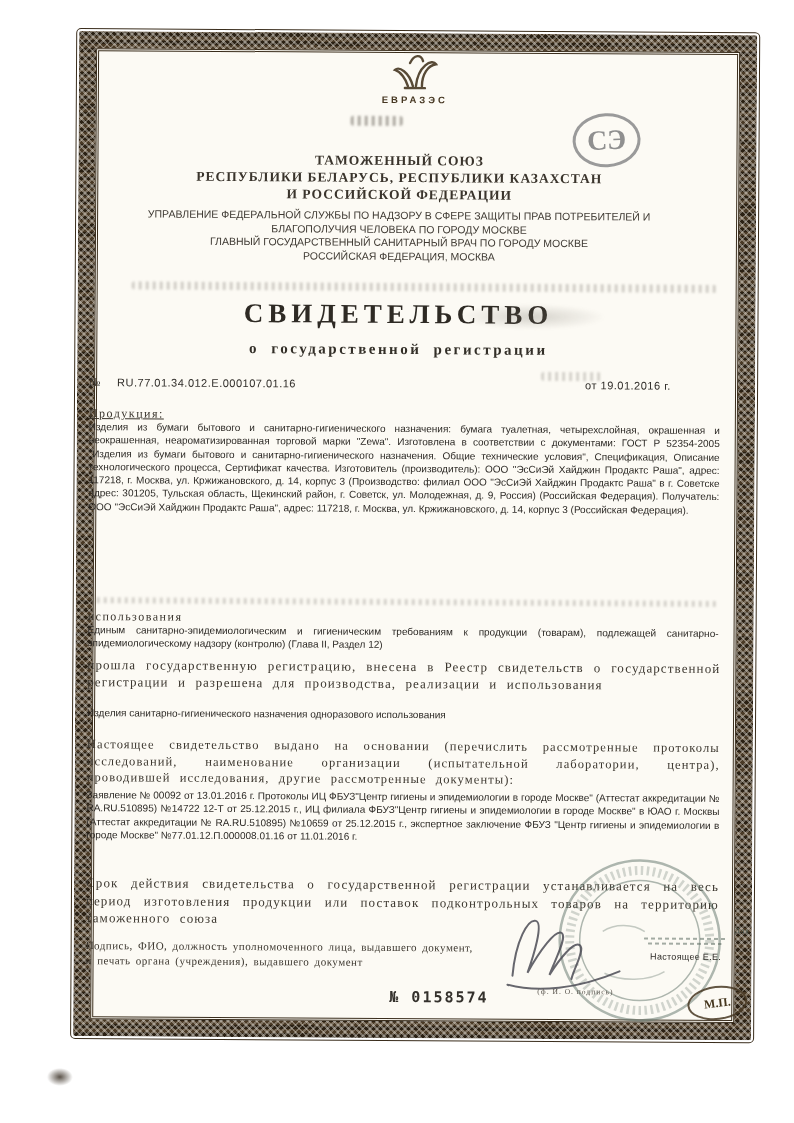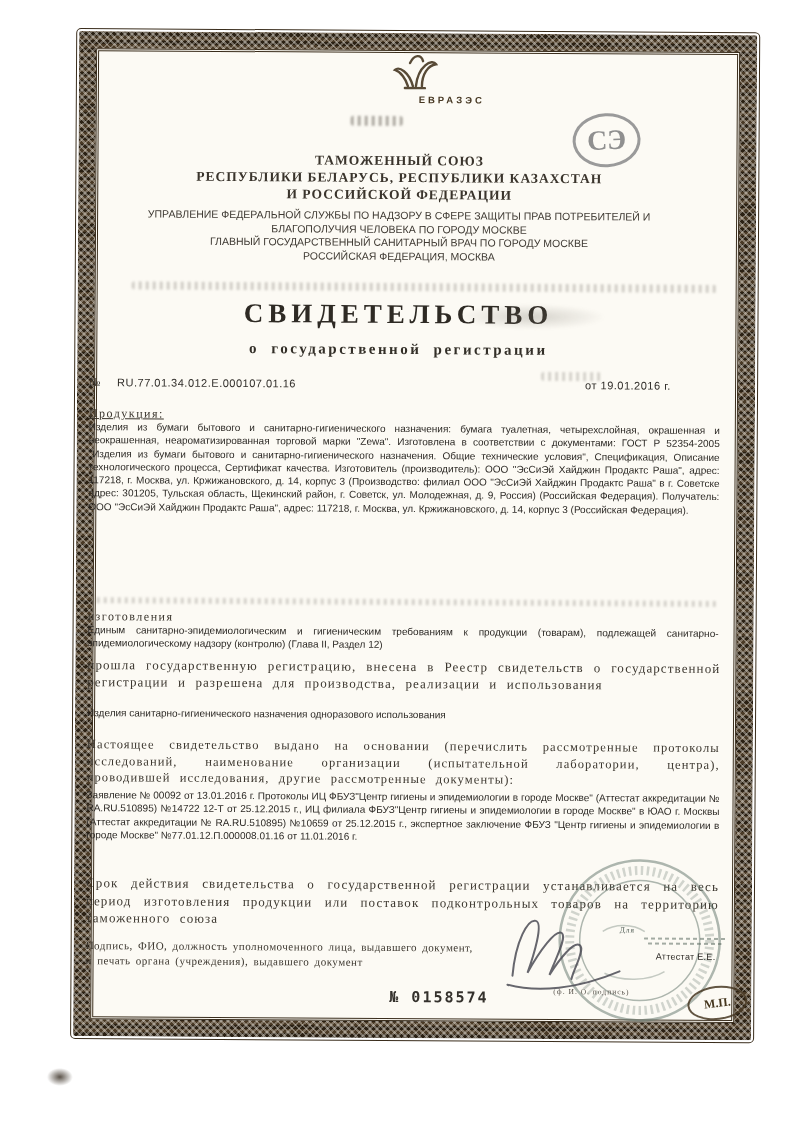--- a/index.html
+++ b/index.html
@@ -21,21 +21,21 @@
       repeating-linear-gradient(0deg, #2b2114 0 4px, #4a3a26 4px 8px);
     outline:1px solid #3a2d1c;outline-offset:2px;
     border-radius:2px;
   }
   .frame-inner{
     position:absolute;inset:17px;background:#fcfaf4;
     border:3px double #3a2d1c;box-sizing:border-box;
   }
 
   
-  .logo-text{left:342px;top:94px;width:140px;text-align:right;
+  .logo-text{left:342px;top:94px;width:140px;text-align:center;
     font-family:"Liberation Sans",sans-serif;font-size:9.5px;font-weight:bold;
     letter-spacing:3px;color:#463722;}
   .se-oval{left:570px;top:112px;width:62px;height:48px;border:3px solid #9a9a9a;
     border-radius:50%;display:flex;align-items:center;justify-content:center;
     color:#8f8f8f;font-weight:bold;font-size:28px;font-family:"Liberation Serif",serif;
     transform:rotate(-3deg);}
 
   
   .hdr{top:152px;left:67px;width:660px;text-align:center;}
   .hdr .serifline{font-size:13.5px;font-weight:bold;letter-spacing:1px;line-height:17px;color:#3a342c;}
@@ -63,27 +63,27 @@
   .conforms-text{top:625px;left:88px;width:631px;}
   .registration-text{top:658px;left:88px;width:633px;}
   .usage-text{top:708px;left:88px;width:631px;text-align:left;}
   .basis-intro{top:738px;left:88px;width:633px;font-size:12.5px;line-height:16.5px;}
   .basis-text{top:790px;left:88px;width:633px;color:#2c2925;}
   .validity-text{top:876px;left:88px;width:633px;line-height:17.5px;}
   .sign-label{top:940px;left:88px;width:390px;font-size:11px;line-height:14.5px;letter-spacing:.5px;color:#3b362e;text-align:left;word-spacing:2px;}
 
   .signature-svg{left:500px;top:900px;}
   .stamp-svg{left:555px;top:852px;pointer-events:none;}
-  .stamp-note{left:622px;top:924px;width:130px;text-align:left;color:#4d5a52;}
+  .stamp-note{left:622px;top:924px;width:130px;text-align:right;color:#4d5a52;}
   .stamp-note .dlya{font-size:7.5px;letter-spacing:1px;}
   .scribble{height:2px;margin:3px auto;opacity:.55;border-radius:1px;
     background:repeating-linear-gradient(90deg,#5a6a60 0 4px,transparent 4px 7px);}
   .signer-name{left:628px;top:950px;width:120px;text-align:center;
     font-family:"Liberation Sans",sans-serif;font-size:9px;color:#2e2b27;letter-spacing:.3px;}
-  .sign-caption{top:986px;left:556px;font-size:7.5px;color:#555049;letter-spacing:1px;}
+  .sign-caption{top:986px;left:540px;font-size:7.5px;color:#555049;letter-spacing:1px;}
   .serial{top:988px;left:392px;font-family:"DejaVu Sans Mono",monospace;
     font-weight:bold;font-size:15px;letter-spacing:2px;color:#34312c;}
   .mp-oval{left:690px;top:984px;width:56px;height:30px;border:2px solid rgba(70,55,34,.85);
     border-radius:50%;display:flex;align-items:center;justify-content:center;
     font-size:12px;font-weight:bold;color:#46371f;transform:rotate(-7deg);}
 
   
   .artifact{position:absolute;pointer-events:none;border-radius:3px;
     background:repeating-linear-gradient(90deg, rgba(95,90,80,.5) 0 3px, rgba(95,90,80,0) 3px 7px);
     filter:blur(1px);}
@@ -133,21 +133,21 @@
 
   <div class="abs numrow">
     <span class="nsign">№</span>
     <span class="nval">RU.77.01.34.012.E.000107.01.16</span>
     <span class="ndate">от 19.01.2016 г.</span>
   </div>
 
   <div class="abs lbl-serif product-label">Продукция:</div>
   <div class="abs sans-par product-text">Изделия из бумаги бытового и санитарно-гигиенического назначения: бумага туалетная, четырехслойная, окрашенная и неокрашенная, неароматизированная торговой марки "Zewa". Изготовлена в соответствии с документами: ГОСТ Р 52354-2005 "Изделия из бумаги бытового и санитарно-гигиенического назначения. Общие технические условия", Спецификация, Описание технологического процесса, Сертификат качества. Изготовитель (производитель): ООО "ЭсСиЭй Хайджин Продактс Раша", адрес: 117218, г. Москва, ул. Кржижановского, д. 14, корпус 3 (Производство: филиал ООО "ЭсСиЭй Хайджин Продактс Раша" в г. Советске адрес: 301205, Тульская область, Щекинский район, г. Советск, ул. Молодежная, д. 9, Россия) (Российская Федерация). Получатель: ООО "ЭсСиЭй Хайджин Продактс Раша", адрес: 117218, г. Москва, ул. Кржижановского, д. 14, корпус 3 (Российская Федерация).</div>
 
-  <div class="abs lbl-serif conforms-label">изготовления</div>
+  <div class="abs lbl-serif conforms-label">использования</div>
   <div class="abs sans-par conforms-text">Единым санитарно-эпидемиологическим и гигиеническим требованиям к продукции (товарам), подлежащей санитарно-эпидемиологическому надзору (контролю) (Глава II, Раздел 12)</div>
 
   <div class="abs serif-par registration-text">прошла государственную регистрацию, внесена в Реестр свидетельств о государственной регистрации и разрешена для производства, реализации и использования</div>
   <div class="abs sans-par usage-text">Изделия санитарно-гигиенического назначения одноразового использования</div>
 
   <div class="abs serif-par basis-intro">Настоящее свидетельство выдано на основании (перечислить рассмотренные протоколы исследований, наименование организации (испытательной лаборатории, центра), проводившей исследования, другие рассмотренные документы):</div>
   <div class="abs sans-par basis-text">Заявление № 00092 от 13.01.2016 г. Протоколы ИЦ ФБУЗ"Центр гигиены и эпидемиологии в городе Москве" (Аттестат аккредитации № RA.RU.510895) №14722 12-Т от 25.12.2015 г., ИЦ филиала ФБУЗ"Центр гигиены и эпидемиологии в городе Москве" в ЮАО г. Москвы (Аттестат аккредитации № RA.RU.510895) №10659 от 25.12.2015 г., экспертное заключение ФБУЗ "Центр гигиены и эпидемиологии в городе Москве" №77.01.12.П.000008.01.16 от 11.01.2016 г.</div>
 
   <div class="abs serif-par validity-text">Срок действия свидетельства о государственной регистрации устанавливается на весь период изготовления продукции или поставок подконтрольных товаров на территорию таможенного союза</div>
 
@@ -171,21 +171,21 @@
         <path d="M10,84 C40,92 80,88 122,70"></path>
       </g>
     </svg>
   </div>
 
   <div class="abs stamp-note">
     <div class="dlya">Для</div>
     <div class="scribble" style="width:82px;"></div>
     <div class="scribble" style="width:74px;"></div>
   </div>
-  <div class="abs signer-name">Аттестат Е.Е.</div>
+  <div class="abs signer-name">Настоящее Е.Е.</div>
   <div class="abs sign-caption">(ф. И. О. подпись)</div>
 
   <div class="abs serial">№ 0158574</div>
 
   <div class="abs mp-oval">
     <span>М.П.</span>
   </div>
 
   <div class="artifact" style="left:348px;top:116px;width:52px;height:10px;"></div>
   <div class="artifact" style="left:130px;top:283px;width:585px;height:8px;opacity:.55;"></div>

